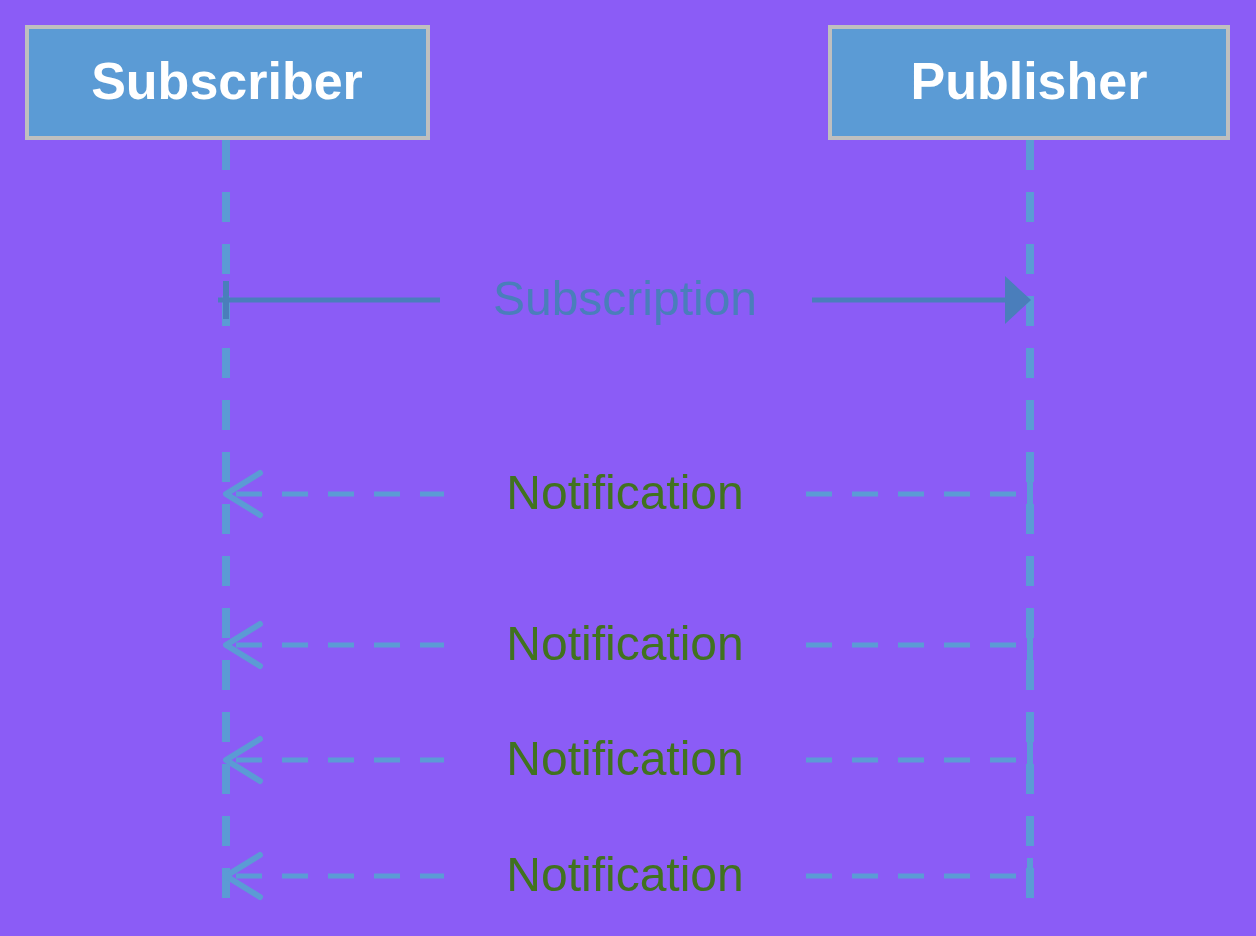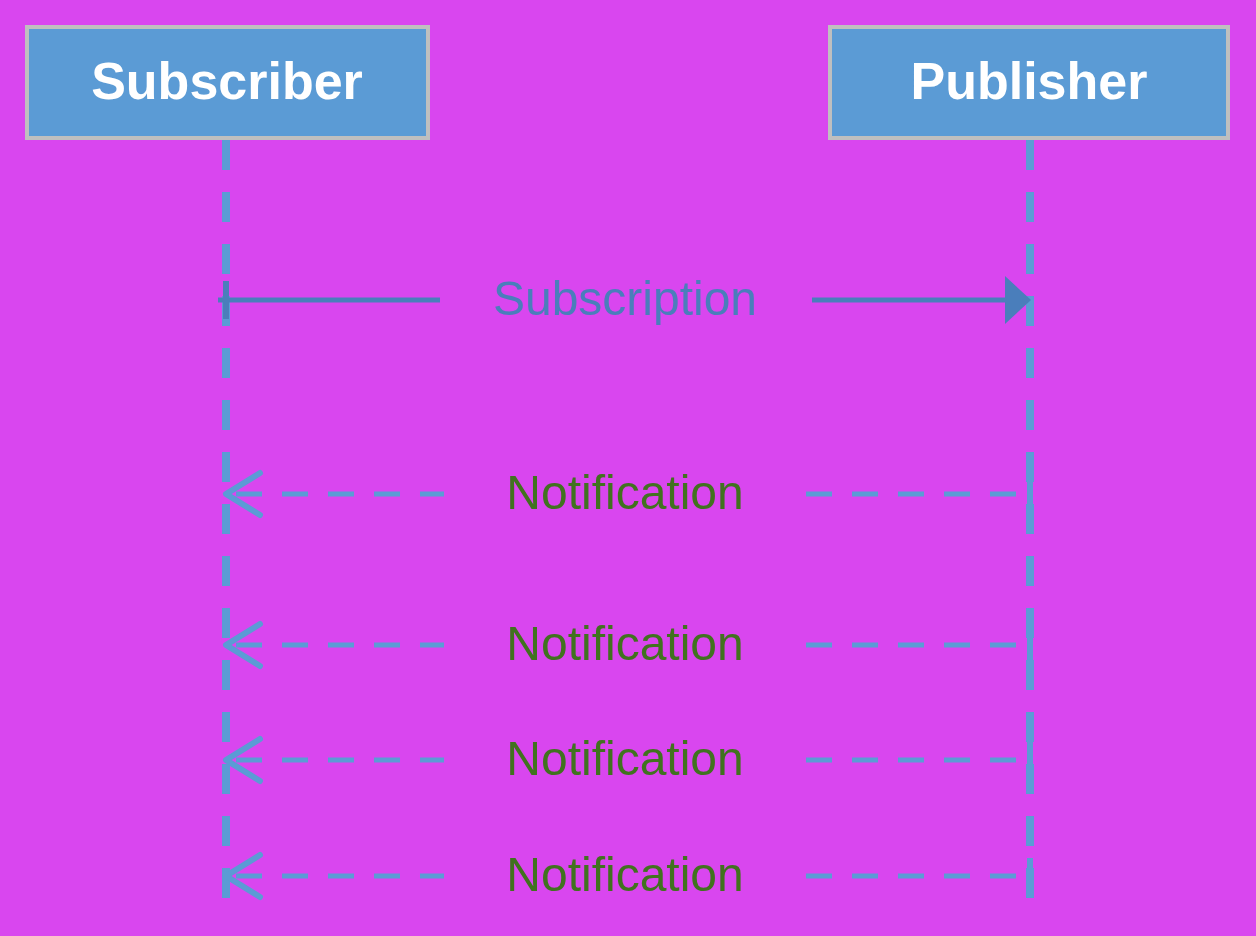--- a/index.html
+++ b/index.html
@@ -8,21 +8,21 @@
     padding: 0;
     background: #ffffff;
   }
   body {
     font-family: "Liberation Sans", sans-serif;
   }
   #diagram-root {
     position: relative;
     width: 1256px;
     height: 936px;
-    background: #d946ef;
+    background: #8b5cf6;
     overflow: hidden;
   }
   #diagram-svg {
     position: absolute;
     left: 0;
     top: 0;
     width: 1256px;
     height: 936px;
     display: block;
   }

